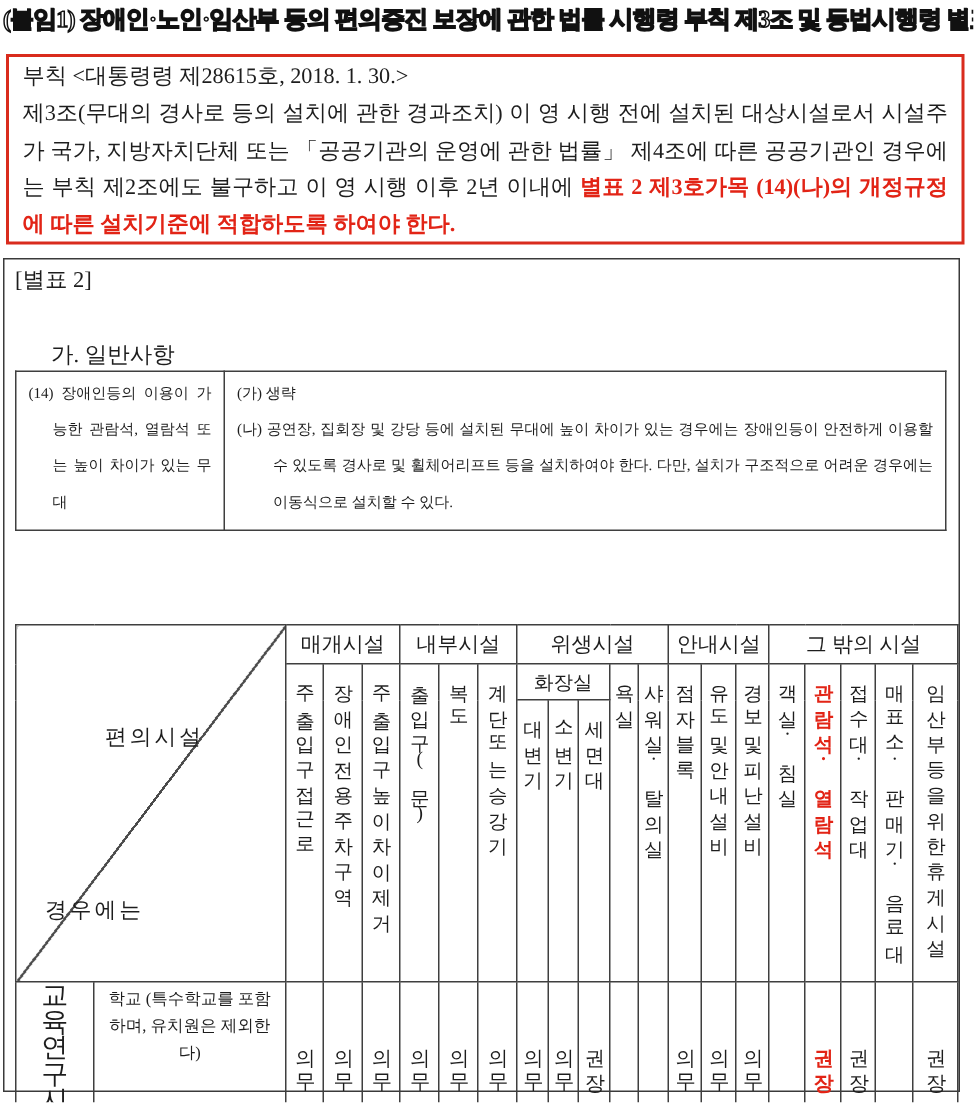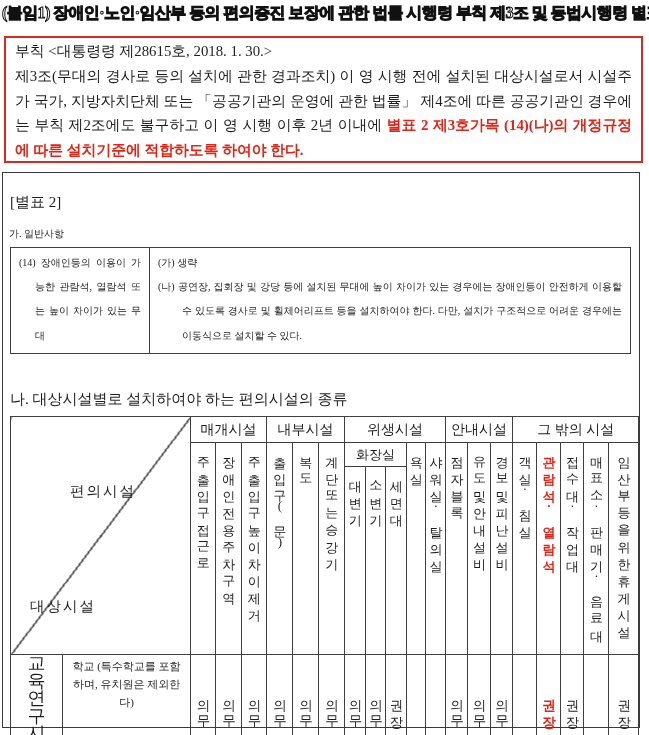--- a/index.html
+++ b/index.html
@@ -31,23 +31,23 @@
     font-size: 14.8px; line-height: 24.8px;
     text-align: justify; word-break: break-all;
   }
   .red-box .heading { display:block; text-align:left; }
   .red-box .red-strong { color: #e22416; font-weight: bold; }
   
   .frame {
     position: absolute; top: 172px; left: 2px; width: 638px; height: 556px;
     border: 1px solid #3a3a3a;
   }
-  .bx-label   { position:absolute; top:20px;  left:7px; font-size:15px;text-align:right; }
+  .bx-label   { position:absolute; top:4px;  left:7px; font-size:15px;text-align:right; }
   .bx-section { position:absolute; top:29px; left:7px; font-size:15px; }
-  .bx-ga      { position:absolute; top:54px; left:6px; font-size:10px; }
+  .bx-ga      { position:absolute; top:54px; left:31px; font-size:15px; }
   .bx-na      { position:absolute; top:217px; left:7px; font-size:15px; }
   
   table { border-collapse: collapse; table-layout: fixed; }
   td { border: 1px solid #3f3f3f; }
   .t1 { position:absolute; top:74px; left:7px; width:620px; font-size:10px; }
   .t1 td { vertical-align: top; padding: 3px 8px 5px 8px; line-height: 24.2px; }
   .t1 .hang1 { padding-left: 16px; text-indent: -16px; text-align: justify; word-break: break-all; }
   .t1 .hang2 { padding-left: 24px; text-indent: -24px; text-align: justify; word-break: break-all; }
   
   .t2 { position:absolute; top:243px; left:7px; width:628px; font-size:14px; }
@@ -107,21 +107,20 @@
           <div class="hang1">(14) 장애인등의 이용이 가능한 관람석, 열람석 또는 높이 차이가 있는 무대</div>
         </td>
         <td>
           <div>(가) 생략</div>
           <div class="hang2"><span>(나)</span> <span>공연장, 집회장 및 강당 등에 설치된 무대에 높이 차이가 있는 경우에는 장애인등이 안전하게 이용할 수 있도록 경사로 및 휠체어리프트 등을 설치하여야 한다. 다만, 설치가 구조적으로 어려운 경우에는 이동식으로 설치할 수 있다.</span></div>
         </td>
       </tr>
     </tbody>
       </table>
 
-    <div class="bx-na">나. 대상시설별로 설치하여야 하는 편의시설의 종류</div>
 
     <table class="t2">
       <colgroup>
         <col style="width:52px">
           <col style="width:128px">
         <col style="width:25px">
           <col style="width:26px">
           <col style="width:25px">
         <col style="width:26px">
           <col style="width:26px">
@@ -137,21 +136,21 @@
         <col style="width:24px">
           <col style="width:24px">
           <col style="width:23px">
         <col style="width:25px">
           <col style="width:30px">
       </colgroup>
       <tbody>
           <tr class="r-group">
         <td class="diag" colspan="2" rowspan="3">
           <span class="corner-top">편의시설</span>
-          <span class="corner-bottom">대상시설</span>
+          <span class="corner-bottom">경우에는</span>
         </td>
         <td colspan="3">매개시설</td>
         <td colspan="3">내부시설</td>
         <td colspan="5">위생시설</td>
         <td colspan="3">안내시설</td>
         <td colspan="5">그 밖의 시설</td>
       </tr>
       <tr class="r-sub">
         <td class="vcell" rowspan="2"><span class="v">주출입구접근로</span></td>
         <td class="vcell" rowspan="2"><span class="v">장애인전용주차구역</span></td>

